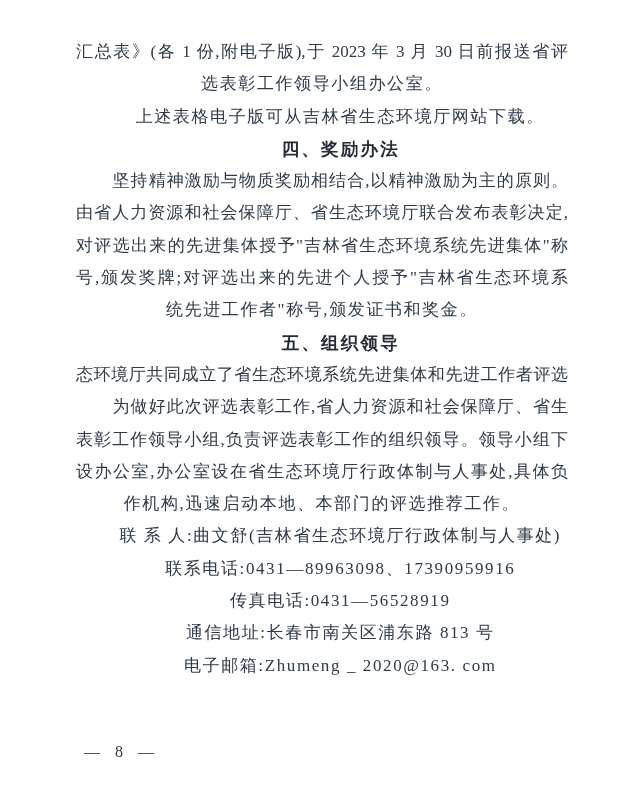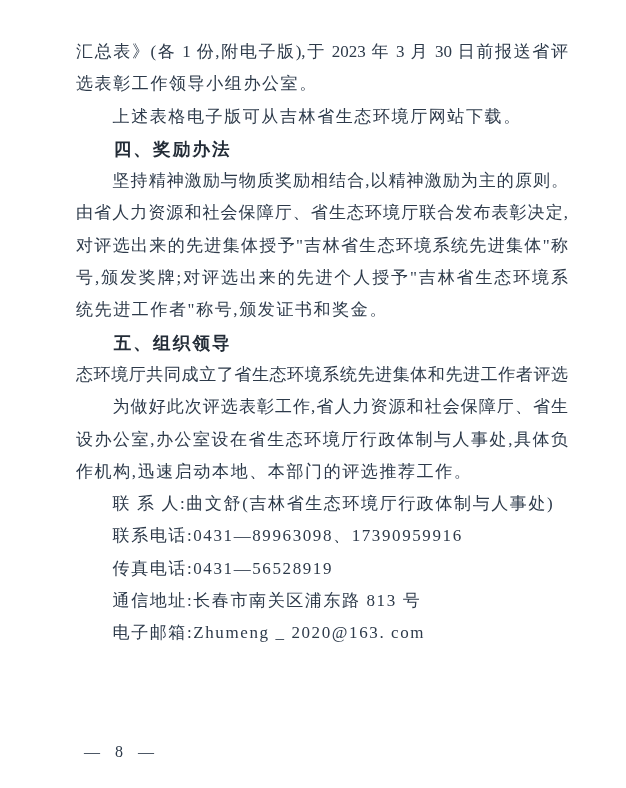--- a/index.html
+++ b/index.html
@@ -19,21 +19,21 @@
     position: absolute;
     left: 76px;
     top: 36px;
     width: 492px;
   }
   .line {
     font-size: 17px;
     line-height: 32.3px;
     height: 32.3px;
     letter-spacing: 1.6px;
-    text-align: left;
+    text-align: center;
     white-space: normal;
     overflow: visible;
   }
   .justify {
     text-align: justify;
     text-align-last: justify;
     letter-spacing: normal;
   }
   .indent {
     text-indent: 2.15em;
@@ -65,20 +65,21 @@
   <div class="line indent">上述表格电子版可从吉林省生态环境厅网站下载。</div>
   <div class="line indent heading">四、奖励办法</div>
   <div class="line indent justify">坚持精神激励与物质奖励相结合,以精神激励为主的原则。</div>
   <div class="line justify">由省人力资源和社会保障厅、省生态环境厅联合发布表彰决定,</div>
   <div class="line justify">对评选出来的先进集体授予"吉林省生态环境系统先进集体"称</div>
   <div class="line justify">号,颁发奖牌;对评选出来的先进个人授予"吉林省生态环境系</div>
   <div class="line">统先进工作者"称号,颁发证书和奖金。</div>
   <div class="line indent heading">五、组织领导</div>
   <div class="line justify">态环境厅共同成立了省生态环境系统先进集体和先进工作者评选</div>
   <div class="line indent justify">为做好此次评选表彰工作,省人力资源和社会保障厅、省生</div>
+  <div class="line justify">表彰工作领导小组,负责评选表彰工作的组织领导。领导小组下</div>
   <div class="line justify">设办公室,办公室设在省生态环境厅行政体制与人事处,具体负</div>
   <div class="line">作机构,迅速启动本地、本部门的评选推荐工作。</div>
   <div class="line indent">联 系 人:曲文舒(吉林省生态环境厅行政体制与人事处)</div>
   <div class="line indent">联系电话:0431—89963098、17390959916</div>
   <div class="line indent">传真电话:0431—56528919</div>
   <div class="line indent">通信地址:长春市南关区浦东路 813 号</div>
   <div class="line indent">电子邮箱:Zhumeng _ 2020@163. com</div>
 </main>
 
 <footer class="page-number">— 8 —</footer>

